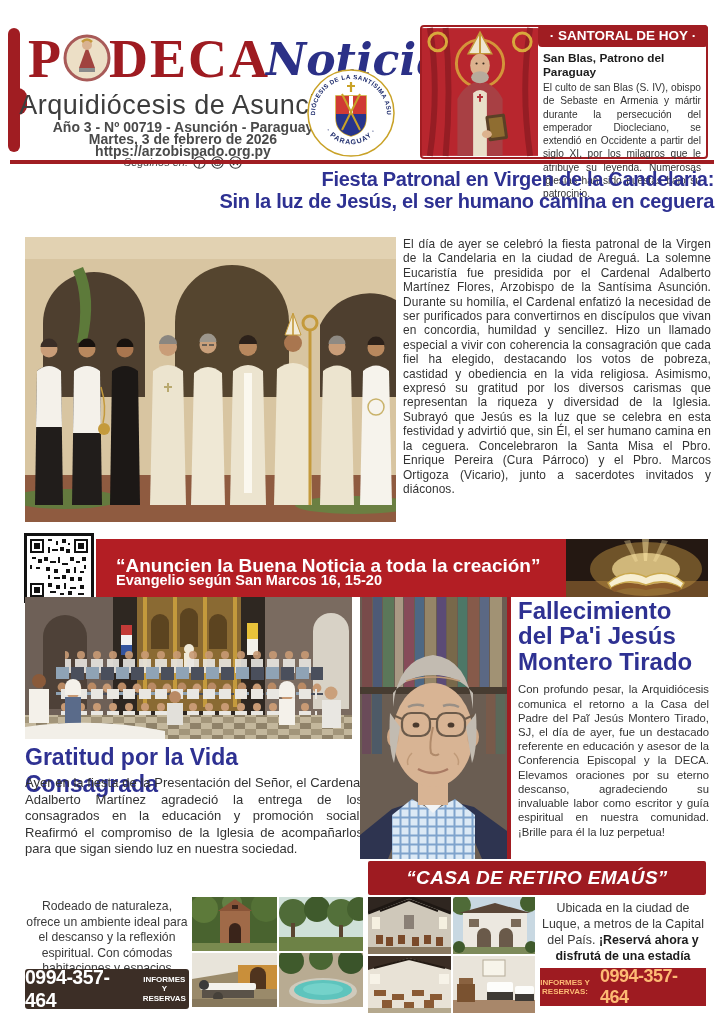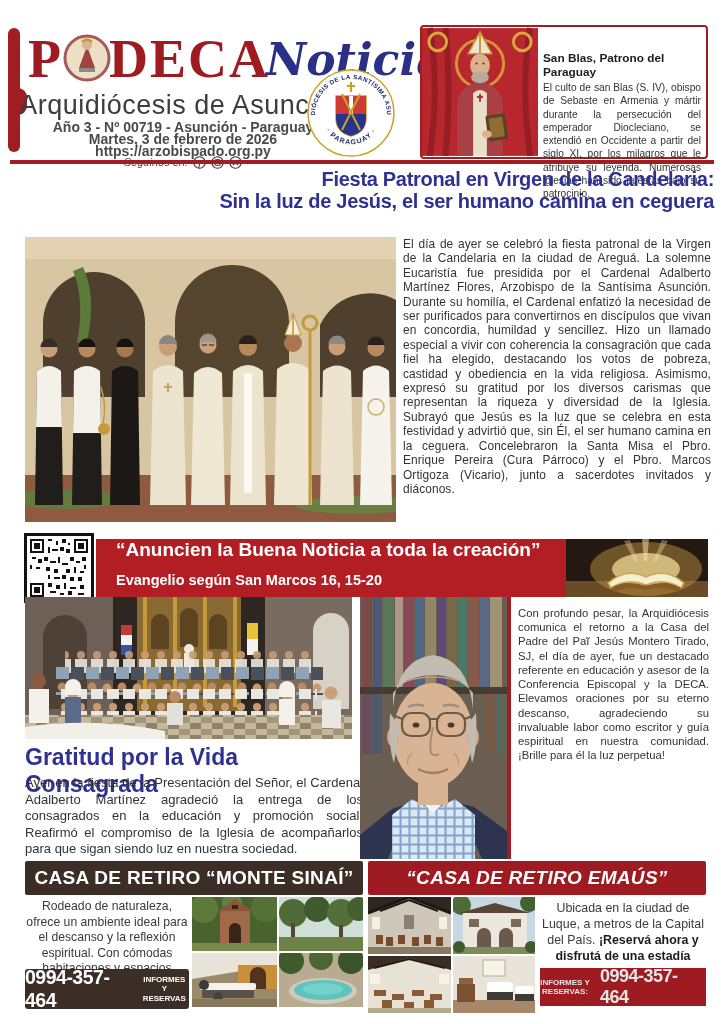--- a/index.html
+++ b/index.html
@@ -35,21 +35,21 @@
   .headline{left:10px;top:168px;width:704px;text-align:right;color:#2E3192;font-weight:bold;
         font-size:20px;line-height:1.1;letter-spacing:-.3px;}
   
   .main-photo{left:25px;top:237px;width:371px;height:285px;}
   .main-article{left:403px;top:237px;width:308px;font-size:11.9px;line-height:1.21;
         text-align:justify;letter-spacing:.1px;color:#333;}
   
   .qr-box{left:24px;top:533px;width:70px;height:70px;border:3px solid #111;background:#fff;
         box-sizing:border-box;padding:3px;}
   .gospel-band{left:96px;top:539px;width:612px;height:58px;background:#B31E24;}
-  .gospel-quote{position:absolute;left:20px;top:0;color:#fff;font-weight:bold;font-size:19px;}
+  .gospel-quote{position:absolute;left:20px;top:16px;color:#fff;font-weight:bold;font-size:19px;}
   .gospel-ref{position:absolute;left:20px;top:33px;color:#fff;font-weight:bold;font-size:14.5px;}
   .bible-img{position:absolute;right:0;top:0;width:142px;height:58px;}
   
   .group-photo{left:25px;top:597px;width:327px;height:142px;}
   .consecrated-title{left:25px;top:744px;width:340px;color:#2E3192;font-weight:bold;font-size:23px;}
   .consecrated-body{left:25px;top:775px;width:338px;font-size:13px;line-height:1.27;text-align:justify;}
   .portrait-photo{left:360px;top:597px;width:147px;height:262px;}
   .red-divider{left:507px;top:597px;width:4px;height:262px;background:#A01D22;}
   .obit{left:518px;top:598px;width:191px;}
   .obit-title{color:#2E3192;font-weight:bold;font-size:24px;line-height:1.06;}
@@ -63,21 +63,21 @@
   .ad-ms-photos{left:192px;top:897px;width:171px;height:110px;display:grid;
         grid-template-columns:1fr 1fr;grid-template-rows:1fr 1fr;gap:2px;}
   .ad-ms-bar{left:25px;top:969px;width:164px;height:40px;background:#3C2E26;border-radius:3px;
         color:#fff;display:flex;align-items:center;justify-content:center;gap:5px;}
   .ad-phone-big{font-weight:bold;font-size:19.5px;letter-spacing:-.5px;}
   .ad-label-sm{font-weight:bold;font-size:8px;line-height:1.15;text-align:center;}
   .ad-em-photos{left:368px;top:897px;width:167px;height:116px;display:grid;
         grid-template-columns:1fr 1fr;grid-template-rows:1fr 1fr;gap:2px;}
   .ad-em-body{left:540px;top:900px;width:166px;text-align:center;font-size:12.4px;line-height:1.3;color:#3a3a3a;}
   .ad-em-body b{color:#1c1c1c;}
-  .ad-em-bar{left:540px;top:968px;width:166px;height:38px;background:#9E1B21;color:#e5e5e5;
+  .ad-em-bar{left:540px;top:968px;width:166px;height:38px;background:#9E1B21;color:#fdba74;
         display:flex;align-items:center;justify-content:center;gap:10px;}
   .photo-cell{overflow:hidden;}
   .photo-cell svg{display:block;}
 </style>
 </head>
 <body>
 
 <div class="page">
 
   <div class="abs left-accent"></div>
@@ -129,20 +129,21 @@
       <path d="M30 28 h30 v22 q0 14 -15 18 q-15 -4 -15 -18 Z" fill="#fff" stroke="#c9a227" stroke-width="1.5"></path>
       <path d="M30 28 h13 v18 h-13 Z" fill="#d03a34"></path>
       <path d="M47 28 h13 v18 h-13 Z" fill="#d03a34"></path>
       <path d="M43 28 h4 v18 h-4 Z" fill="#fff"></path>
       <path d="M30 46 h30 v4 q0 14 -15 18 q-15 -4 -15 -18 Z" fill="#27348b"></path>
       <path d="M36 26 L54 62 M54 26 L36 62" stroke="#c9a227" stroke-width="2"></path>
     </svg>
   </div>
 
   <div class="abs santoral-box">
+    <div class="santoral-band">· SANTORAL DE HOY ·</div>
     <div class="santoral-img">
       <svg width="116" height="130" viewBox="0 0 118 130">
         <rect width="118" height="130" fill="#b8262e"></rect>
         <path d="M8 0 q10 60 0 130 M110 0 q-10 60 0 130 M24 0 q6 65 0 130" stroke="#951d24" stroke-width="6" fill="none"></path>
         <circle cx="16" cy="14" r="9" fill="none" stroke="#d8a83c" stroke-width="3"></circle>
         <circle cx="102" cy="14" r="9" fill="none" stroke="#d8a83c" stroke-width="3"></circle>
         <circle cx="59" cy="36" r="24" fill="none" stroke="#d8a83c" stroke-width="3" opacity=".85"></circle>
         <path d="M36 130 L36 72 Q44 56 59 54 Q74 56 82 72 L82 130 Z" fill="#a84044"></path>
         <path d="M52 130 L52 66 Q59 60 66 66 L66 130 Z" fill="#e9dfc9"></path>
         <path d="M56 70 h6 M59 67 v8" stroke="#b03038" stroke-width="2"></path>
@@ -443,24 +444,24 @@
       <ellipse cx="91" cy="128" rx="3.4" ry="2.6" fill="#4a3a2e"></ellipse>
       <path d="M48 110 q8 -4 16 -1 M83 109 q8 -3 16 1" stroke="#9a9086" stroke-width="2.5" fill="none"></path>
       <path d="M73 130 q-4 18 -2 26 q4 4 8 1" stroke="#b08a6a" stroke-width="2" fill="none"></path>
       <path d="M58 172 q15 8 30 0" stroke="#a97a63" stroke-width="2.5" fill="none"></path>
       <path d="M52 156 q-6 6 -4 12 M94 156 q6 6 4 12 M46 84 q27 -8 54 0" stroke="#c09a78" stroke-width="1.5" fill="none"></path>
     </svg>
   </div>
   <div class="abs red-divider"></div>
 
   <div class="abs obit">
+    <div class="obit-title">Fallecimiento del Pa'i Jesús Montero Tirado</div>
     <div class="obit-body">Con profundo pesar, la Arquidiócesis comunica el retorno a la Casa del Padre del Paĩ Jesús Montero Tirado, SJ, el día de ayer, fue un destacado referente en educación y asesor de la Conferencia Episcopal y la DECA. Elevamos oraciones por su eterno descanso, agradeciendo su invaluable labor como escritor y guía espiritual en nuestra comunidad. ¡Brille para él la luz perpetua!</div>
   </div>
 
-  <div class="abs ad-header ad-ms-header">CASA DE RETIRO “MONTE SINAÍ”</div>
   <div class="abs ad-ms-body">Rodeado de naturaleza, ofrece un ambiente ideal para el descanso y la reflexión espiritual. Con cómodas habitaciones y espacios verdes, es un verdadero oasis de paz.</div>
   <div class="abs ad-ms-photos">
     <div class="photo-cell">
       <svg width="85" height="54" viewBox="0 0 85 54">
           <rect width="85" height="54" fill="#49632f"></rect>
           <circle cx="12" cy="12" r="14" fill="#5d7a3a"></circle>
           <circle cx="74" cy="10" r="15" fill="#547136"></circle>
           <circle cx="40" cy="6" r="10" fill="#628044"></circle>
           <rect x="28" y="14" width="30" height="34" fill="#a06a48"></rect>
           <polygon points="26,14 43,2 60,14" fill="#8a5538"></polygon>

